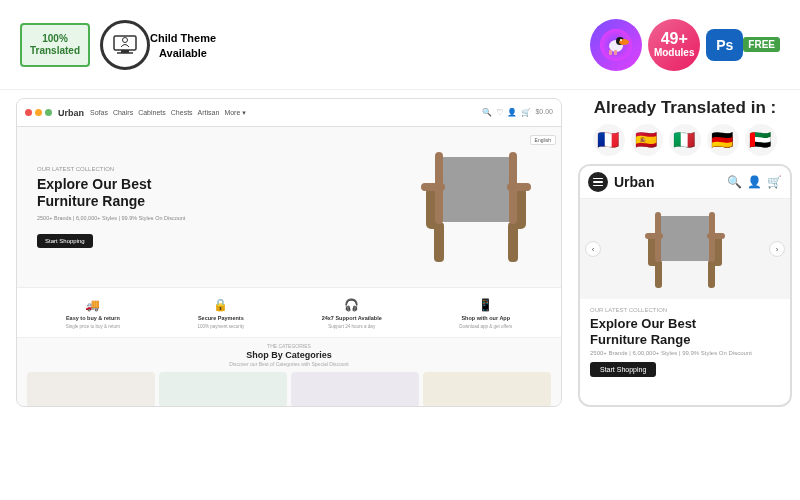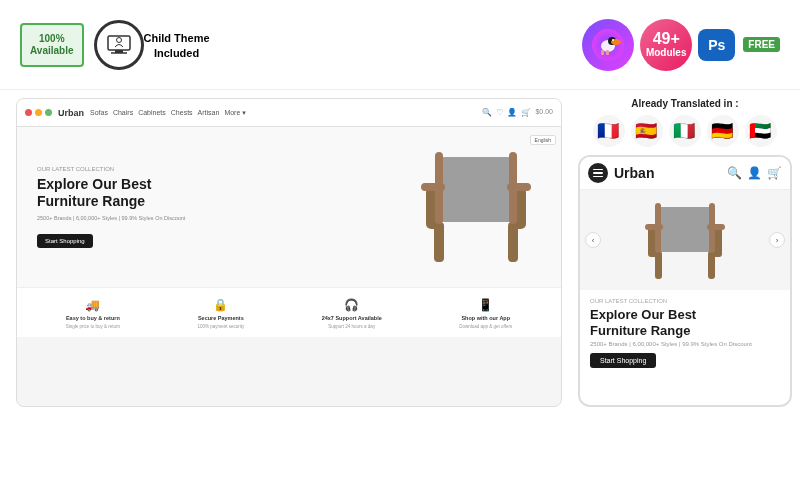--- a/index.html
+++ b/index.html
@@ -354,21 +354,21 @@
       flex-direction: column;
       padding: 8px;
       gap: 8px;
     }
 
     .translated-section {
       text-align: center;
     }
 
     .translated-label {
-      font-size: 10px;
+      font-size: 17px;
       font-weight: 700;
       color: #222;
       margin-bottom: 6px;
     }
 
     .flags-row {
       display: flex;
       gap: 6px;
       justify-content: center;
     }
@@ -513,49 +513,49 @@
       font-size: 7px;
       padding: 4px 10px;
       border-radius: 3px;
       display: inline-block;
       margin-top: 6px;
     }
 
     .ps-group {
       display: flex;
       align-items: center;
-      gap: 8px;
+      gap: 0;
     }
   </style>
 </head>
 <body>
 
 <div class="page-container">
 
   <div class="top-header">
 
     <div class="responsive-badge">
       <span>100%</span><br>
-      <span>Available</span>
+      <span>Translated</span>
     </div>
 
 
     <div class="child-theme-badge">
       <div class="child-theme-icon">
         <svg width="28" height="28" viewBox="0 0 28 28" fill="none">
           <rect x="3" y="5" width="22" height="14" rx="1.5" stroke="#333" stroke-width="1.5" fill="none"></rect>
           <rect x="10" y="19" width="8" height="3" fill="#333" rx="0.5"></rect>
           <line x1="6" y1="22" x2="22" y2="22" stroke="#333" stroke-width="1.5"></line>
           <circle cx="14" cy="9" r="2.5" stroke="#333" stroke-width="1" fill="none"></circle>
           <path d="M10 16 Q14 11 18 16" stroke="#333" stroke-width="1" fill="none"></path>
         </svg>
       </div>
       <div class="child-theme-text">
         <span>Child Theme</span><br>
-        <span>Included</span>
+        <span>Available</span>
       </div>
     </div>
 
     <div class="modules-group">
 
       <div class="toucan-icon">
         <svg width="32" height="32" viewBox="0 0 32 32">
           <circle cx="16" cy="16" r="16" fill="url(#toucanGrad)"></circle>
           <defs>
             <radialGradient id="toucanGrad" cx="50%" cy="50%" r="50%">
@@ -673,20 +673,31 @@
           <span class="feature-label">24x7 Support Available</span>
           <span class="feature-sub">Support 24 hours a day</span>
         </div>
         <div class="feature-item">
           <span class="feature-icon">📱</span>
           <span class="feature-label">Shop with our App</span>
           <span class="feature-sub">Download app &amp; get offers</span>
         </div>
       </div>
 
+      <div class="categories-section">
+        <div class="categories-sub">THE CATEGORIES</div>
+        <div class="categories-title">Shop By Categories</div>
+        <div class="categories-desc">Discover our Best of Categories with Special Discount</div>
+        <div class="categories-grid">
+          <div class="cat-item" style="background:#f0ece8;"></div>
+          <div class="cat-item" style="background:#e8f0ec;"></div>
+          <div class="cat-item" style="background:#ece8f0;"></div>
+          <div class="cat-item" style="background:#f0ece0;"></div>
+        </div>
+      </div>
     </div>
 
     <div class="right-panel">
 
       <div class="translated-section">
         <div class="translated-label">Already Translated in :</div>
         <div class="flags-row">
           <div class="flag-circle" style="background:#f5f5f5;">🇫🇷</div>
           <div class="flag-circle" style="background:#f5f5f5;">🇪🇸</div>
           <div class="flag-circle" style="background:#f5f5f5;">🇮🇹</div>

